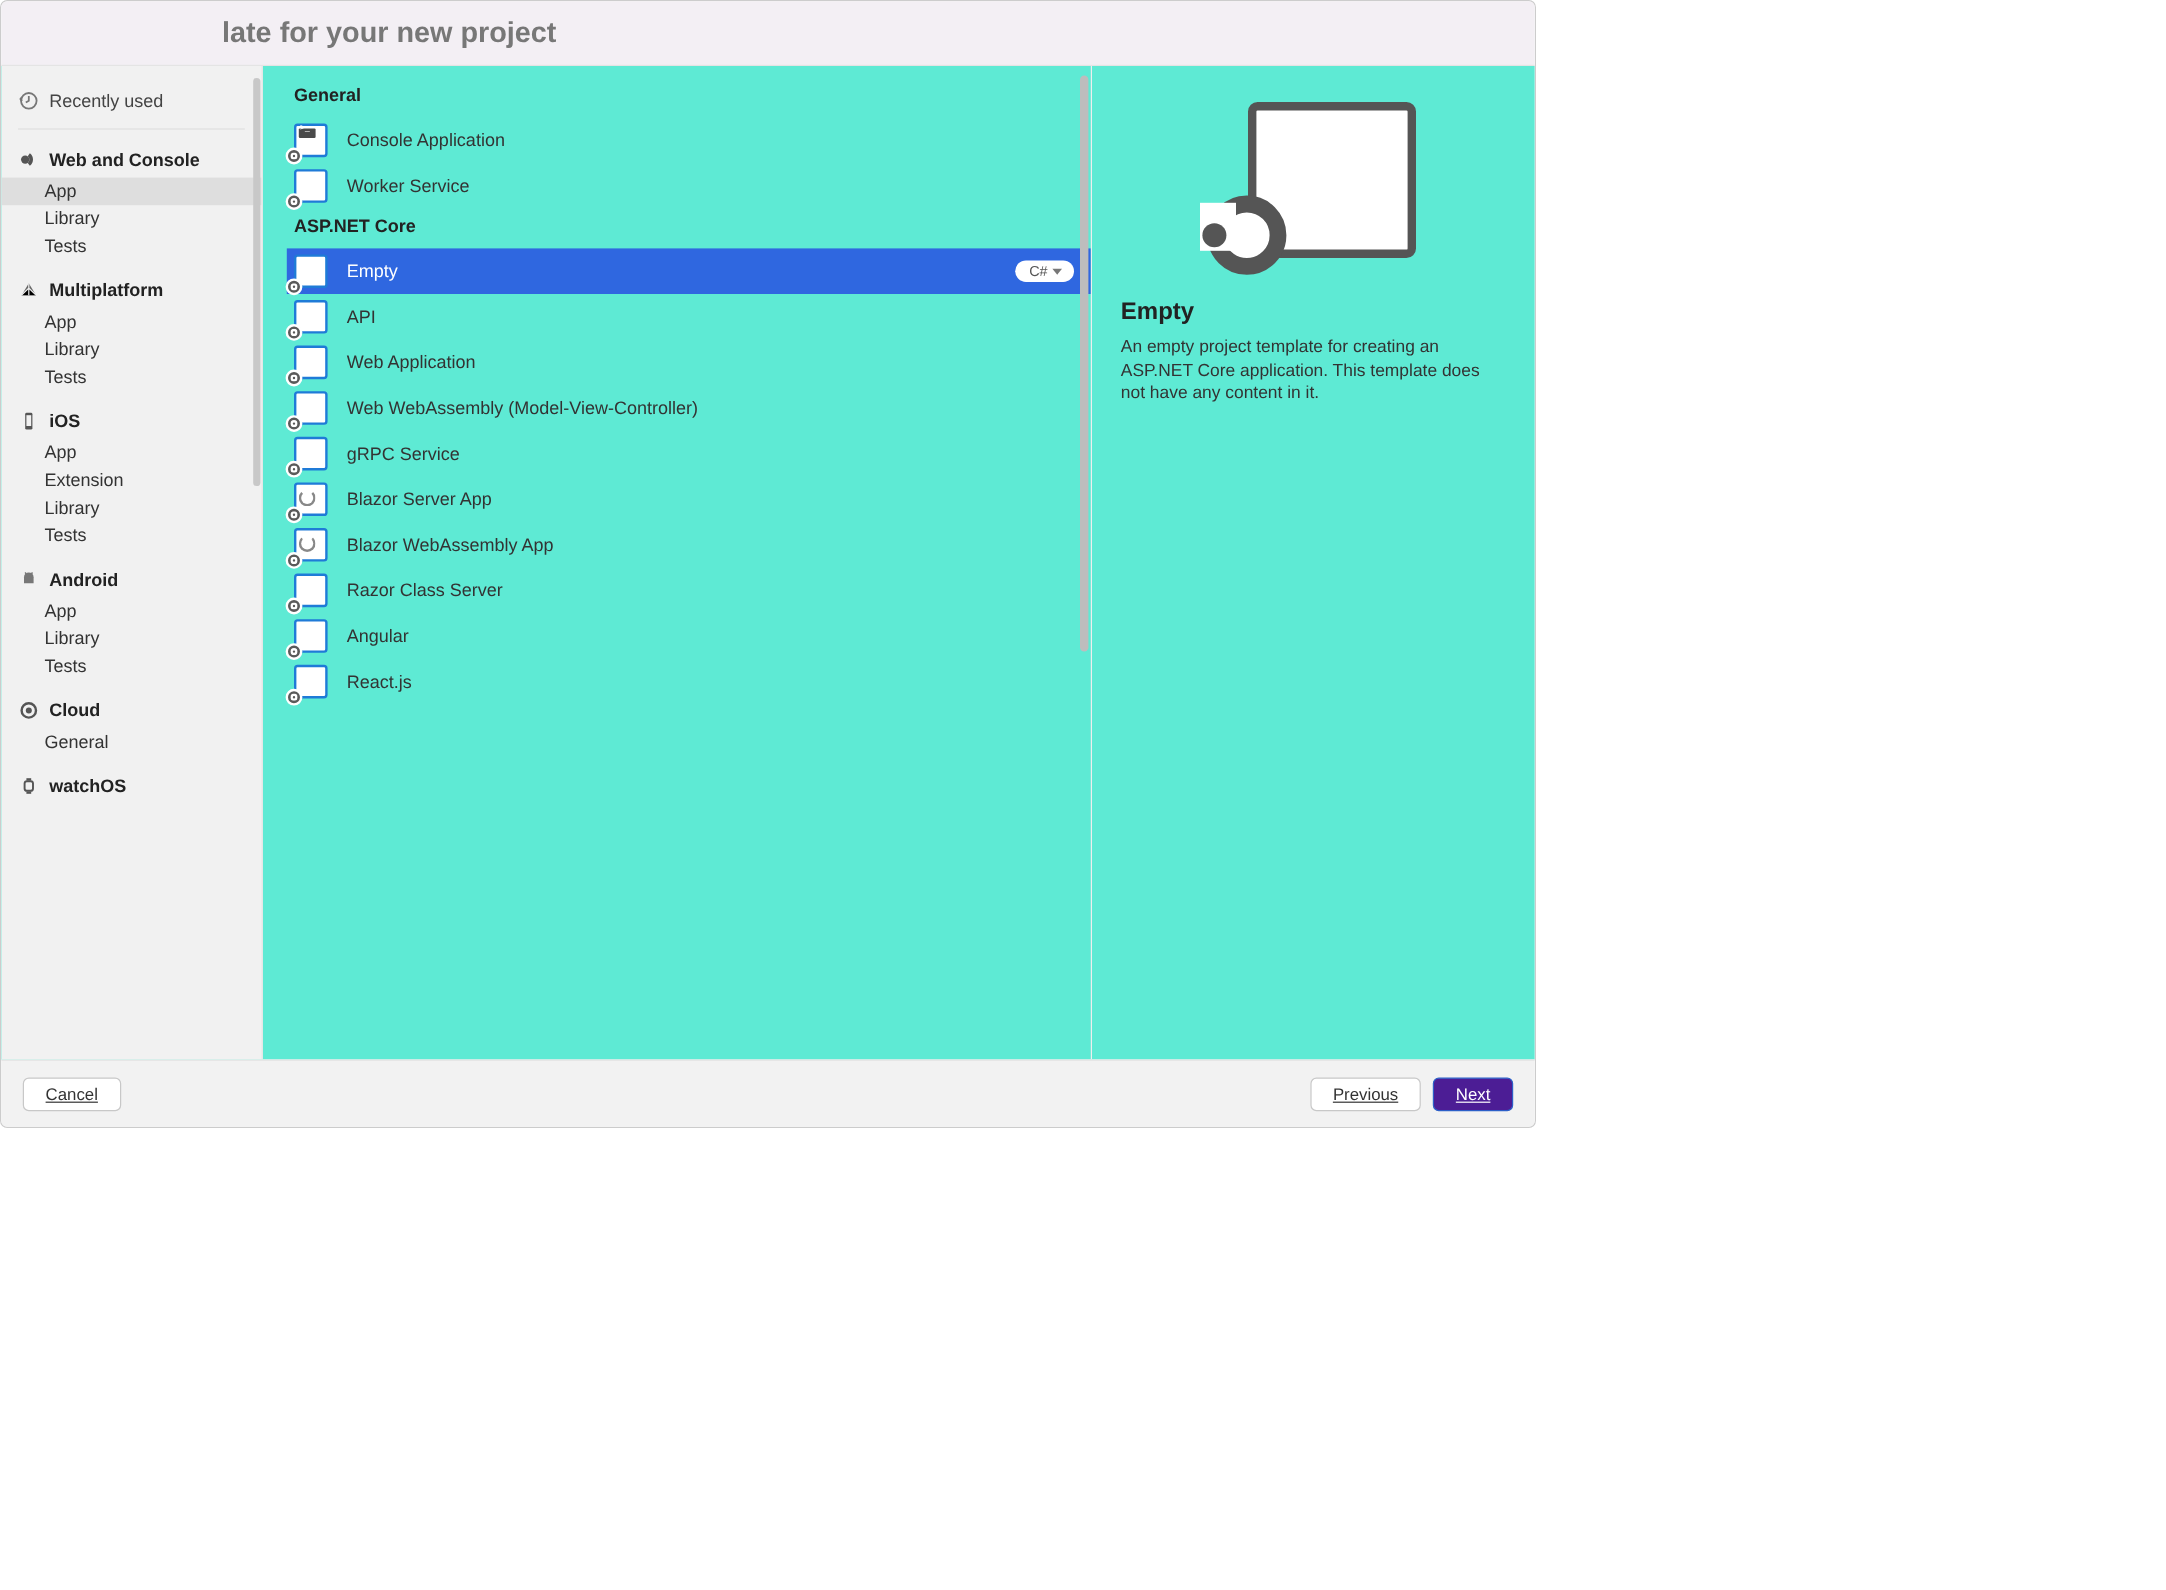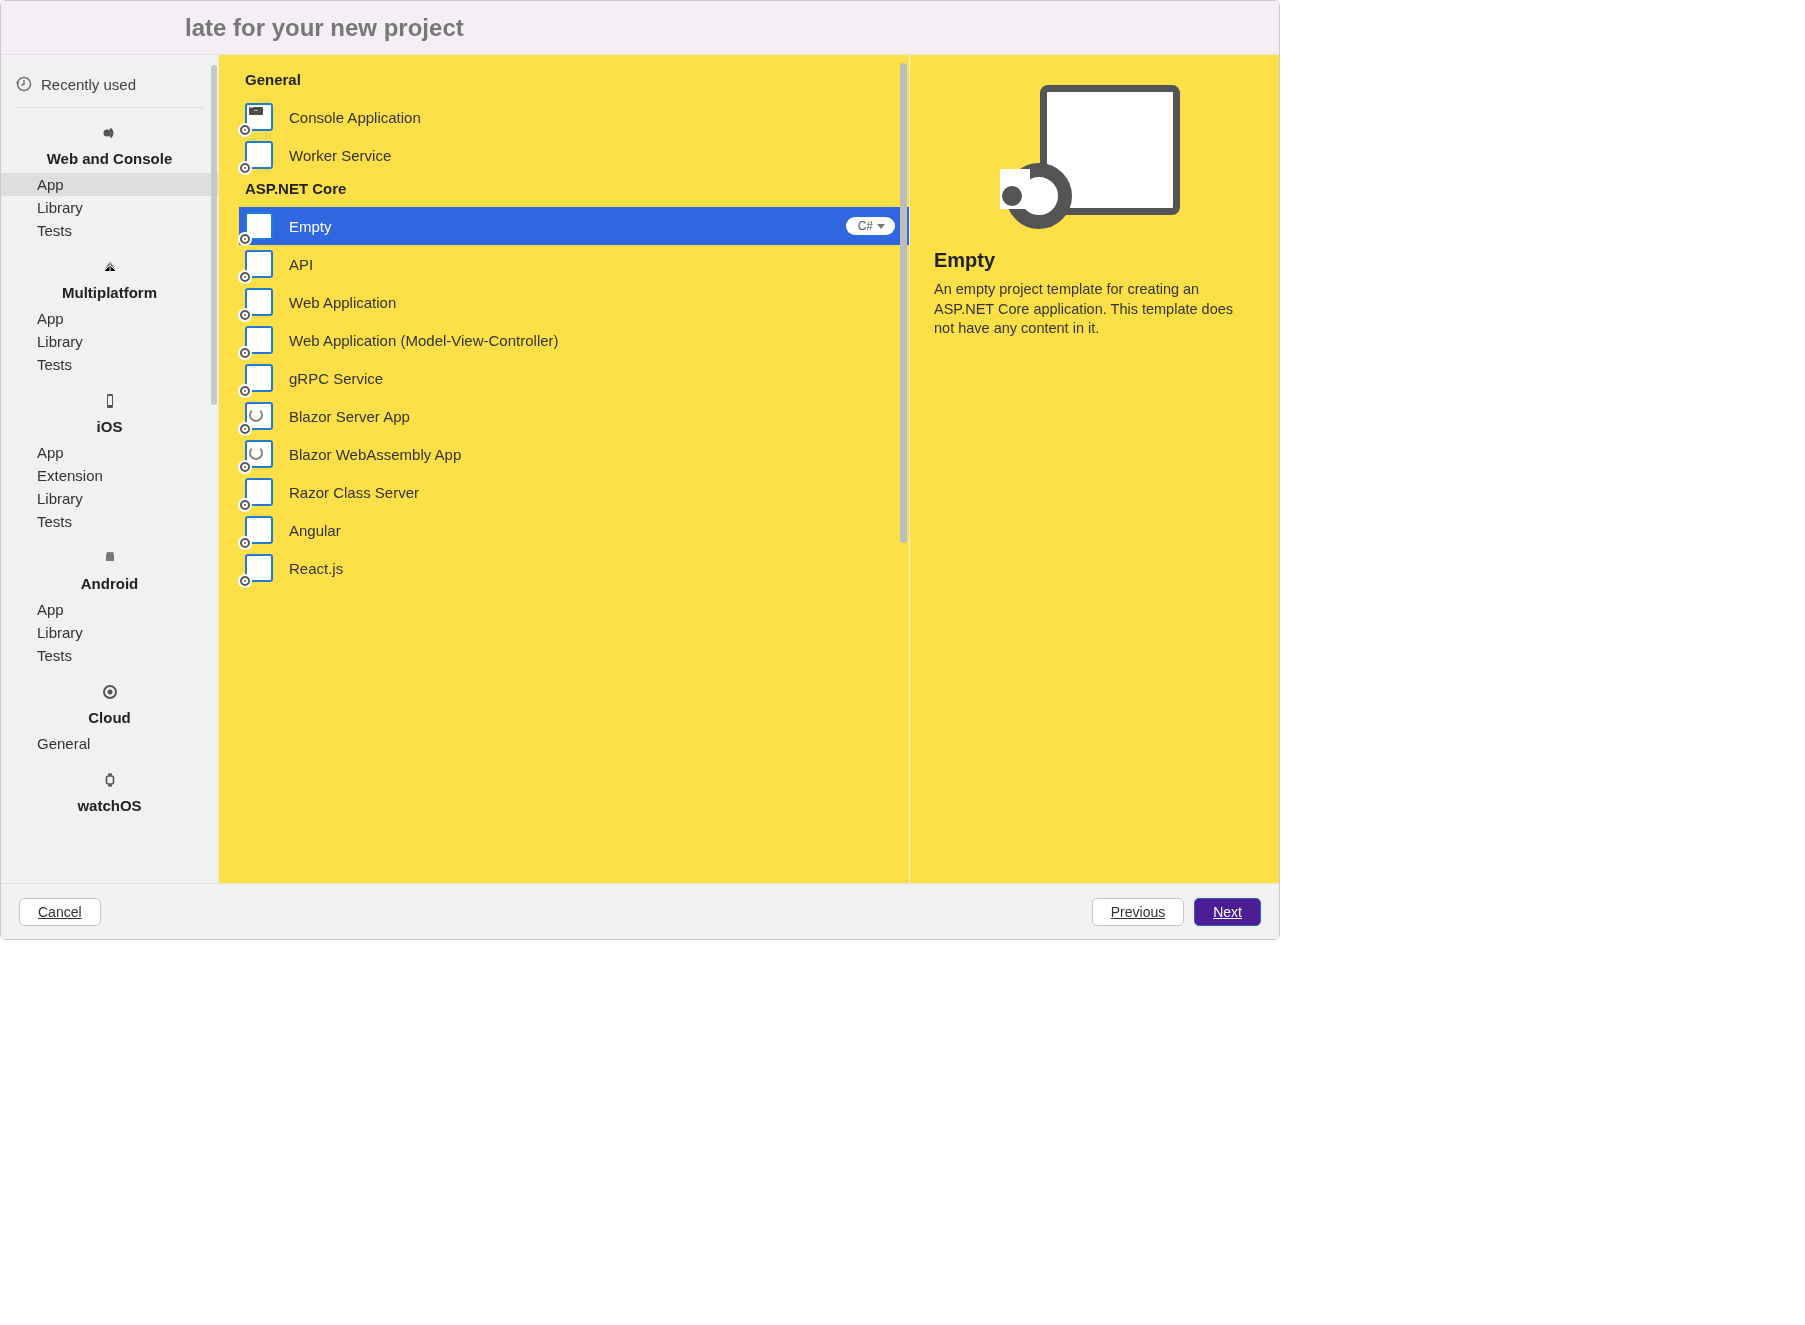--- a/index.html
+++ b/index.html
@@ -60,21 +60,21 @@
 .header-text {
   font-size: 24px;
   font-weight: 700;
   color: #777;
   margin-left: 24px;
 }
 .body {
   flex: 1;
   display: flex;
   overflow: hidden;
-  background: #fde047;
+  background: #5eead4;
 }
 .sidebar {
   width: 218px;
   background: #f1f1f1;
   border-right: 1px solid #e7e7e7;
   padding-top: 12px;
   overflow-y: auto;
   position: relative;
 }
 .sidebar .scroll-thumb {
@@ -84,21 +84,20 @@
   background: #c8c8c8;
   border-radius: 3px;
 }
 .sb-section-hdr {
   display: flex; align-items: center;
   gap: 8px;
   padding: 6px 14px;
   font-weight: 700;
   color: #222;
   font-size: 15px;
-  flex-direction: column;
 }
 .sb-recent {
   display: flex; align-items: center;
   gap: 8px;
   padding: 8px 14px 14px 14px;
   color: #444;
   font-size: 15px;
   border-bottom: 1px solid #dedede;
   margin: 0 14px 10px 14px;
   padding-left: 0;
@@ -433,21 +432,21 @@
             <div class="square"></div>
             <div class="dot"></div>
           </div>
         <div class="tpl-label">Web Application</div>
       </div>
       <div class="tpl-row">
         <div class="tpl-icon">
             <div class="square"></div>
             <div class="dot"></div>
           </div>
-        <div class="tpl-label">Web Application (Model-View-Controller)</div>
+        <div class="tpl-label">Web WebAssembly (Model-View-Controller)</div>
       </div>
       <div class="tpl-row">
         <div class="tpl-icon">
             <div class="square"></div>
             <div class="dot"></div>
           </div>
         <div class="tpl-label">gRPC Service</div>
       </div>
       <div class="tpl-row">
         <div class="tpl-icon">

